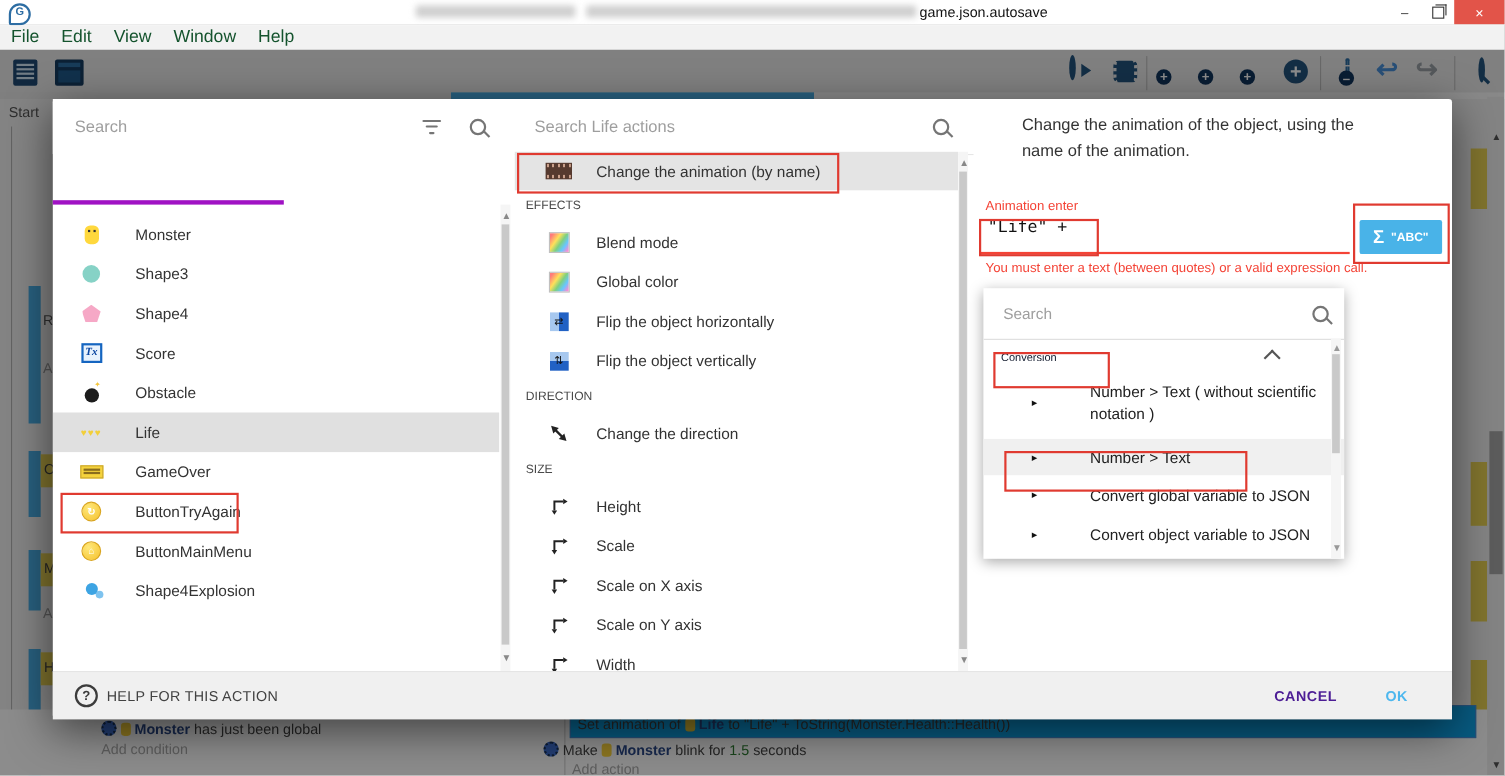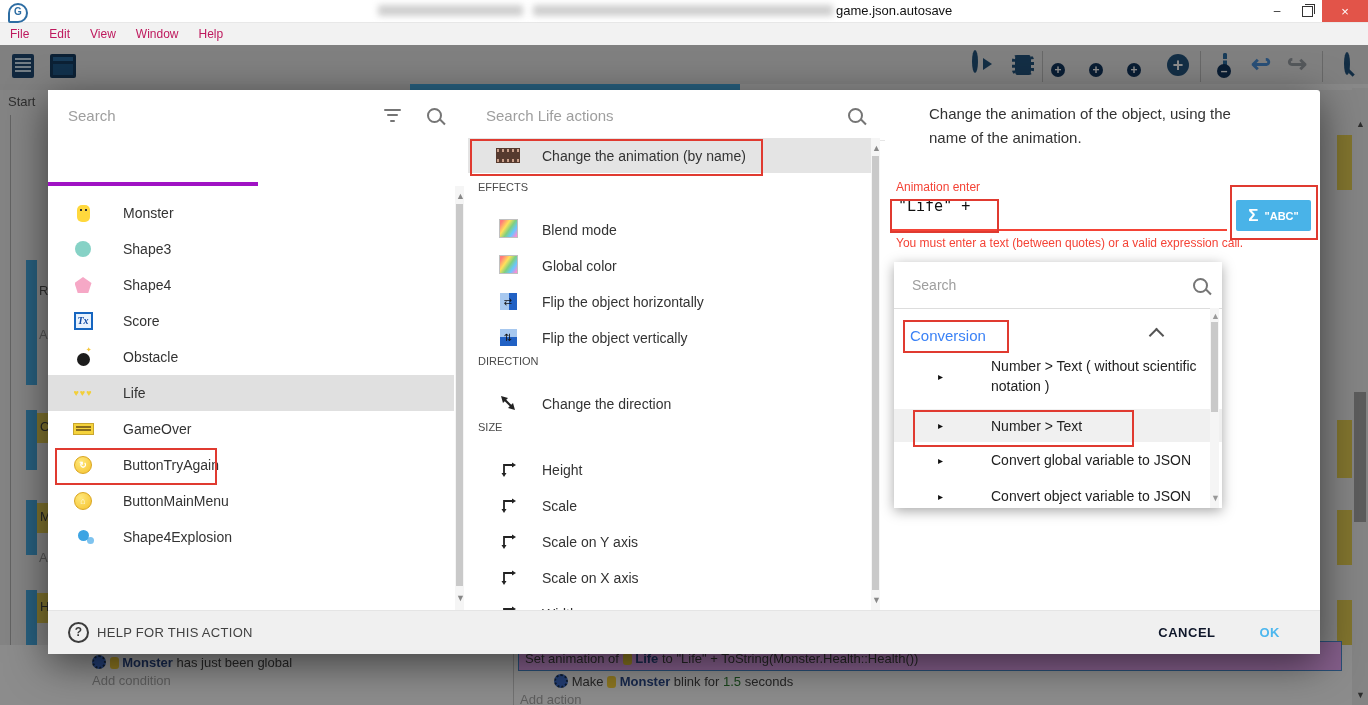--- a/index.html
+++ b/index.html
@@ -9,21 +9,21 @@
   
   .titlebar{left:0;top:0;width:1368px;height:22px;background:#fff;border-bottom:1px solid #e8e8e8}
   .gd-logo{left:8px;top:3px;width:16px;height:16px;border:2px solid #2d6da3;border-radius:50% 50% 50% 2px;color:#2d6da3;font:bold 10px/13px "Liberation Sans",sans-serif;text-align:center}
   .blur{background:#cfcfcf;height:11px;top:5px;border-radius:2px;filter:blur(3px)}
   .wtitle{top:3px;font-size:13px;color:#111;white-space:nowrap}
   .wbtn{top:0;height:22px;width:30px;display:flex;align-items:center;justify-content:center;font-size:12px;color:#333}
   .wclose{width:46px;background:#e25449;color:#fff;font-size:13px}
   .restore{width:9px;height:9px;border:1px solid #333;position:relative;background:#fff}
   .restore::before{content:"";position:absolute;left:2px;top:-3px;width:9px;height:9px;border:1px solid #333;border-bottom:none;border-left:none}
   .menubar{left:0;top:23px;width:1368px;height:22px;background:#f2f2f2;display:flex;align-items:center}
-  .mitem{font-size:12px;color:#be185d;padding:0 10px}
+  .mitem{font-size:16px;color:#14532d;padding:0 10px}
   
   .app{left:0;top:45px;width:1368px;height:660px;background:#f1f1f1;overflow:hidden}
   .toolbar{left:0;top:0;width:1368px;height:43px;background:#e9e9e9}
   .tsep{top:6px;width:1px;height:31px;background:#bdbdbd}
   .tb-doc{width:22px;height:24px;background:#1f4a73;border-radius:2px}
   .tb-doc::before{content:"";display:block;margin:4px 3px 0;height:2px;background:#cfe3f3;box-shadow:0 4px 0 #cfe3f3,0 8px 0 #cfe3f3,0 12px 0 #cfe3f3}
   .tb-win{width:26px;height:24px;background:#173c61;border-radius:2px}
   .tb-win::before{content:"";display:block;margin:3px;height:4px;background:#2d6da3}
   .tb-win::after{content:"";display:block;margin:0 3px;height:11px;background:#1f5a8a}
   .tb-play{width:22px;height:22px;border:3px solid #24557f;border-radius:50%;position:relative}
@@ -67,33 +67,33 @@
   .tabbar{left:0;top:50px;width:420px;height:46px;background:#4ab0e8;display:flex}
   .tab{flex:1;display:flex;align-items:center;justify-content:center;color:#fff;font-weight:bold;font-size:13px;letter-spacing:.5px}
   .tabund{left:0;top:92px;width:210px;height:4px;background:#a012c4}
   .objlist{left:0;top:96px;width:406px;height:424px;overflow:hidden;padding-top:9px;box-sizing:border-box}
   .obj-row{height:36px;display:flex;align-items:center;padding-left:22px;font-size:14px;color:#333}
   .obj-ic{width:26px;display:flex;justify-content:center;margin-right:27px;flex:none}
   .selrow{background:#e0e0e0}
   .mpanel{left:420px;top:0;width:417px;height:520px}
   .selaction{left:0;top:48px;width:403px;height:35px;background:#e4e4e4;display:flex;align-items:center;padding-left:27px;box-sizing:border-box;font-size:14px;color:#333}
   .actlist{left:0;top:82px;width:403px;height:438px;overflow:hidden}
-  .act-row{height:36px;display:flex;align-items:flex-end;padding-left:27px;font-size:14px;color:#333}
+  .act-row{height:36px;display:flex;align-items:center;padding-left:27px;font-size:14px;color:#333}
   .act-ic{width:26px;display:flex;justify-content:center;margin-right:21px;flex:none}
   .sec-h{height:30px;display:flex;align-items:center;padding-left:10px;font-size:11px;color:#4a4a4a}
   .rpanel{left:837px;top:0;width:435px;height:624px}
   .desc{left:44px;top:12px;width:335px;font-size:15px;line-height:24px;color:#333}
   .redlbl{left:11px;top:90px;font-size:12px;color:#f44336}
   .mono-input{border:none;outline:none;background:transparent;font-family:"DejaVu Sans Mono",monospace;font-size:15px;color:#111;width:300px}
   .redline{left:6px;top:139px;width:336px;height:2px;background:#f44336}
   .errtxt{left:11px;top:147px;width:352px;font-size:12px;line-height:13px;color:#f44336}
   .sigmabtn{left:351px;top:110px;width:75px;height:31px;background:#49b3e8;color:#fff;display:flex;align-items:center;justify-content:center;gap:6px;border-radius:2px}
   .dropdown{left:9px;top:172px;width:328px;height:246px;background:#fff;box-shadow:0 3px 12px rgba(0,0,0,.35);overflow:hidden}
   .ddsearch{height:46px;border-bottom:1px solid #ddd;display:flex;align-items:center;padding:0 14px 0 16px}
-  .ddgroup{height:32px;margin-top:10px;display:flex;align-items:center;padding:0 16px;font-size:15px;color:#3b82f6;justify-content:space-between}
+  .ddgroup{height:32px;display:flex;align-items:center;padding:0 16px;font-size:10px;color:#0f172a;justify-content:space-between}
   .chev{width:9px;height:9px;border-left:2px solid #555;border-top:2px solid #555;transform:rotate(45deg);margin-right:44px}
   .dditem{display:flex;align-items:center;font-size:14px;color:#212121}
   .ddbul{width:49px;text-align:right;padding-right:0;flex:none;font-size:10px;color:#111}
   .ddtxt{margin-left:48px;width:210px;line-height:20px}
   .dfooter{left:0;top:520px;width:1272px;height:43px;background:#f0f0f0;border-top:1px solid #e5e5e5;display:flex;align-items:center}
   .helpq{width:17px;height:17px;border:2px solid #3c3c3c;border-radius:50%;color:#3c3c3c;font:bold 12px/17px "Liberation Sans",sans-serif;text-align:center;margin:0 8px 0 20px}
   .helptxt{font-size:13px;color:#424242;letter-spacing:.3px}
   .footbtn{font-size:13px;font-weight:bold;letter-spacing:.5px;padding:8px 12px}
   .redbox{border:2px solid #e03a30;z-index:30}
   
@@ -196,30 +196,30 @@
     <div class="a" style="left:0;top:600px;width:1352px;height:60px;background:#fff"></div>
     <div class="a" style="left:513px;top:600px;width:1px;height:60px;background:#d0d0d0"></div>
     <div class="a evt-row" style="left:92px;top:610px">
       <span class="gear"></span>
       <span class="mini-monster"></span>
       <span class="objname">Monster</span>
       <span>has just been global</span>
     </div>
     <span class="a adder" style="left:92px;top:628px">Add condition</span>
 
-    <div class="a" style="left:518px;top:596px;width:824px;height:30px;background:#f0abfc;border:1px solid #4a90d9;box-sizing:border-box">
+    <div class="a" style="left:518px;top:596px;width:824px;height:30px;background:#0ea5e9;border:1px solid #4a90d9;box-sizing:border-box">
       <div class="evt-row" style="margin:9px 0 0 6px">
         <span>Set animation of</span>
         <span class="mini-monster" style="background:#f2cf3a"></span>
         <span class="objname">Life</span>
         <span>to</span>
         <span>"Life" + ToString(Monster.Health::Health())</span>
       </div>
     </div>
-    <div class="a evt-row" style="left:554px;top:629px">
+    <div class="a evt-row" style="left:494px;top:629px">
       <span class="gear"></span>
       <span>Make</span>
       <span class="mini-monster"></span>
       <span class="objname">Monster</span>
       <span>blink for</span>
       <span style="color:#2e7d32">1.5</span>
       <span>seconds</span>
     </div>
     <span class="a adder" style="left:520px;top:647px">Add action</span>
 
@@ -378,31 +378,31 @@
             <span>Scale</span>
           </div>
         <div class="act-row">
             <span class="act-ic">
               <svg width="18" height="18">
                 <path d="M5 13 L5 5 L13 5" fill="none" stroke="#222" stroke-width="1.8"></path>
                 <polygon points="13,2.5 17,5 13,7.5" fill="#222"></polygon>
                 <polygon points="2.5,13 5,17 7.5,13" fill="#222"></polygon>
               </svg>
             </span>
-            <span>Scale on Y axis</span>
+            <span>Scale on X axis</span>
           </div>
         <div class="act-row">
             <span class="act-ic">
               <svg width="18" height="18">
                 <path d="M5 13 L5 5 L13 5" fill="none" stroke="#222" stroke-width="1.8"></path>
                 <polygon points="13,2.5 17,5 13,7.5" fill="#222"></polygon>
                 <polygon points="2.5,13 5,17 7.5,13" fill="#222"></polygon>
               </svg>
             </span>
-            <span>Scale on X axis</span>
+            <span>Scale on Y axis</span>
           </div>
         <div class="act-row">
             <span class="act-ic">
               <svg width="18" height="18">
                 <path d="M5 13 L5 5 L13 5" fill="none" stroke="#222" stroke-width="1.8"></path>
                 <polygon points="13,2.5 17,5 13,7.5" fill="#222"></polygon>
                 <polygon points="2.5,13 5,17 7.5,13" fill="#222"></polygon>
               </svg>
             </span>
             <span>Width</span>
@@ -457,21 +457,21 @@
           <div class="a sthumb" style="left:1px;top:14px;width:7px;height:90px;background:#c9c9c9"></div>
           <span class="a sarrow" style="left:1px;top:186px;color:#999">▼</span>
         </div>
       </div>
     </div>
 
     <div class="a dfooter">
       <span class="helpq">?</span>
       <span class="helptxt">HELP FOR THIS ACTION</span>
       <span style="flex:1"></span>
-      <span class="footbtn" style="color:#0f172a;margin-right:20px">CANCEL</span>
+      <span class="footbtn" style="color:#4c1d95;margin-right:20px">CANCEL</span>
       <span class="footbtn" style="color:#4db7ee;margin-right:28px">OK</span>
     </div>
   </div>
 
   <div class="a redbox" style="left:55px;top:448px;width:158px;height:33px"></div>
   <div class="a redbox" style="left:470px;top:139px;width:289px;height:33px"></div>
   <div class="a redbox" style="left:890px;top:199px;width:105px;height:30px"></div>
   <div class="a redbox" style="left:1230px;top:185px;width:84px;height:51px"></div>
   <div class="a redbox" style="left:903px;top:320px;width:102px;height:29px"></div>
   <div class="a redbox" style="left:913px;top:410px;width:217px;height:33px"></div>

